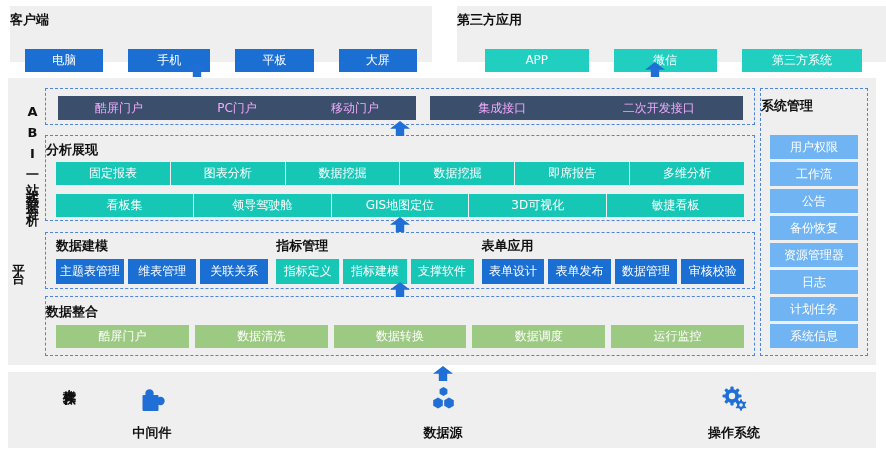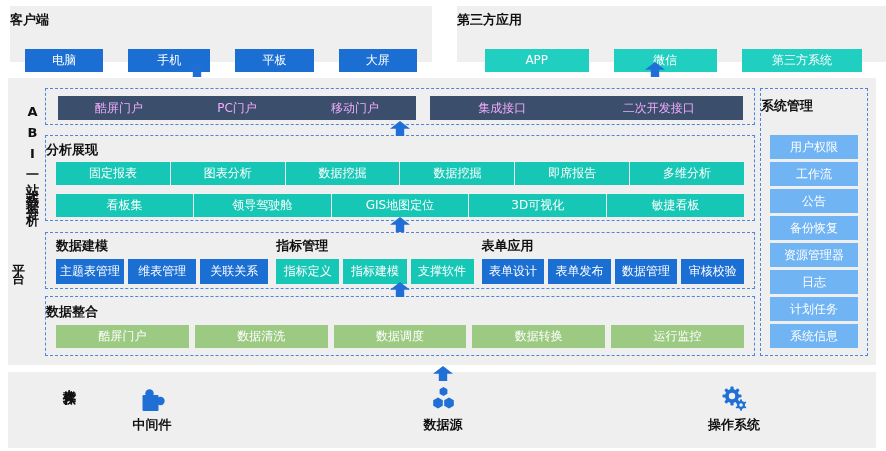--- a/index.html
+++ b/index.html
@@ -36,21 +36,21 @@
   .mod-group { display:flex; flex-direction:column; }
   .mod-group .sec-title { margin-top:4px; }
   .mod-row { display:flex; gap:4px; margin-top:4px; }
   .mod-row .btn { flex:1; height:25px; line-height:25px; }
   
   .sys-col { display:flex; flex-direction:column; align-items:center; gap:3px;margin-top:20px; }
   .sys-col .btn { width:88px; height:24px; line-height:24px; }
   
   .support-item { position:absolute; top:14px; display:flex; flex-direction:column;
                   align-items:center; transform:translateX(-50%); }
-  .support-item .lbl { font-size:13px; font-weight:bold; color:#111; margin-top:0; white-space:nowrap; }
+  .support-item .lbl { font-size:13px; font-weight:bold; color:#111; margin-top:8px; white-space:nowrap; }
 </style>
 </head>
 <body>
 
 <div class="band top-box" style="left:10px;width:422px;">
   <div class="sec-title">客户端</div>
   <div class="btn-row" style="padding:0 15px;justify-content:space-between;">
     <div class="btn blue" style="width:86px;">电脑</div>
     <div class="btn blue" style="width:90px;">手机</div>
     <div class="btn blue" style="width:86px;">平板</div>
@@ -140,22 +140,22 @@
     </div>
   </div>
 
   <div class="up-arrow" style="left:382px;top:204px;"></div>
 
   <div class="dash-box" style="left:37px;top:218px;width:710px;height:60px;">
     <div class="sec-title" style="margin-top:6px;">数据整合</div>
     <div class="grid-row" style="margin-top:4px;gap:6px;">
       <div class="btn green">酷屏门户</div>
       <div class="btn green">数据清洗</div>
+      <div class="btn green">数据转换</div>
       <div class="btn green">数据调度</div>
-      <div class="btn green">数据转换</div>
       <div class="btn green">运行监控</div>
     </div>
   </div>
 
   <div class="dash-box" style="left:752px;top:10px;width:108px;height:268px;">
     <div class="sec-title" style="margin:8px 0 7px;">系统管理</div>
     <div class="sys-col">
       <div class="btn lblue">用户权限</div>
       <div class="btn lblue">工作流</div>
       <div class="btn lblue">公告</div>

